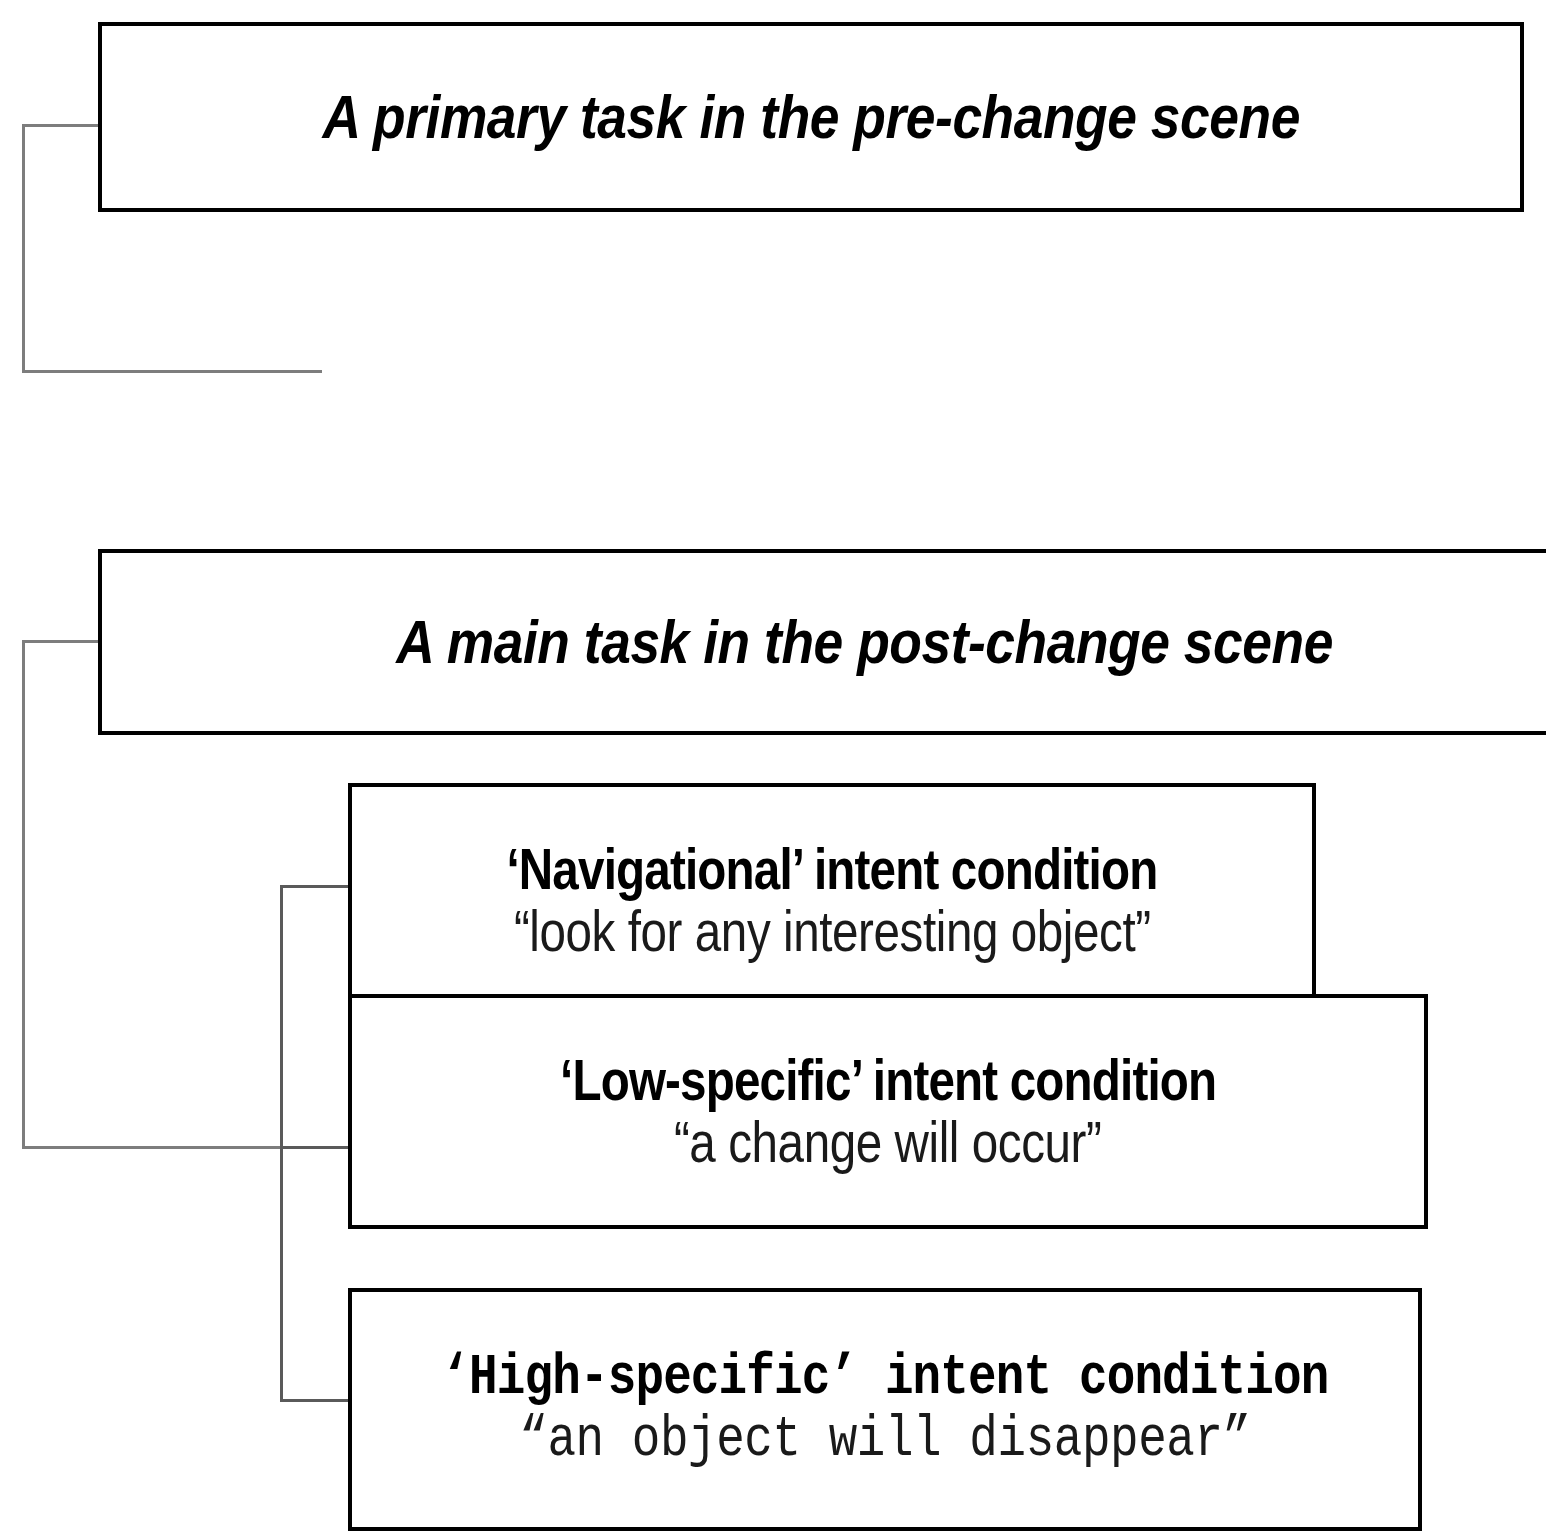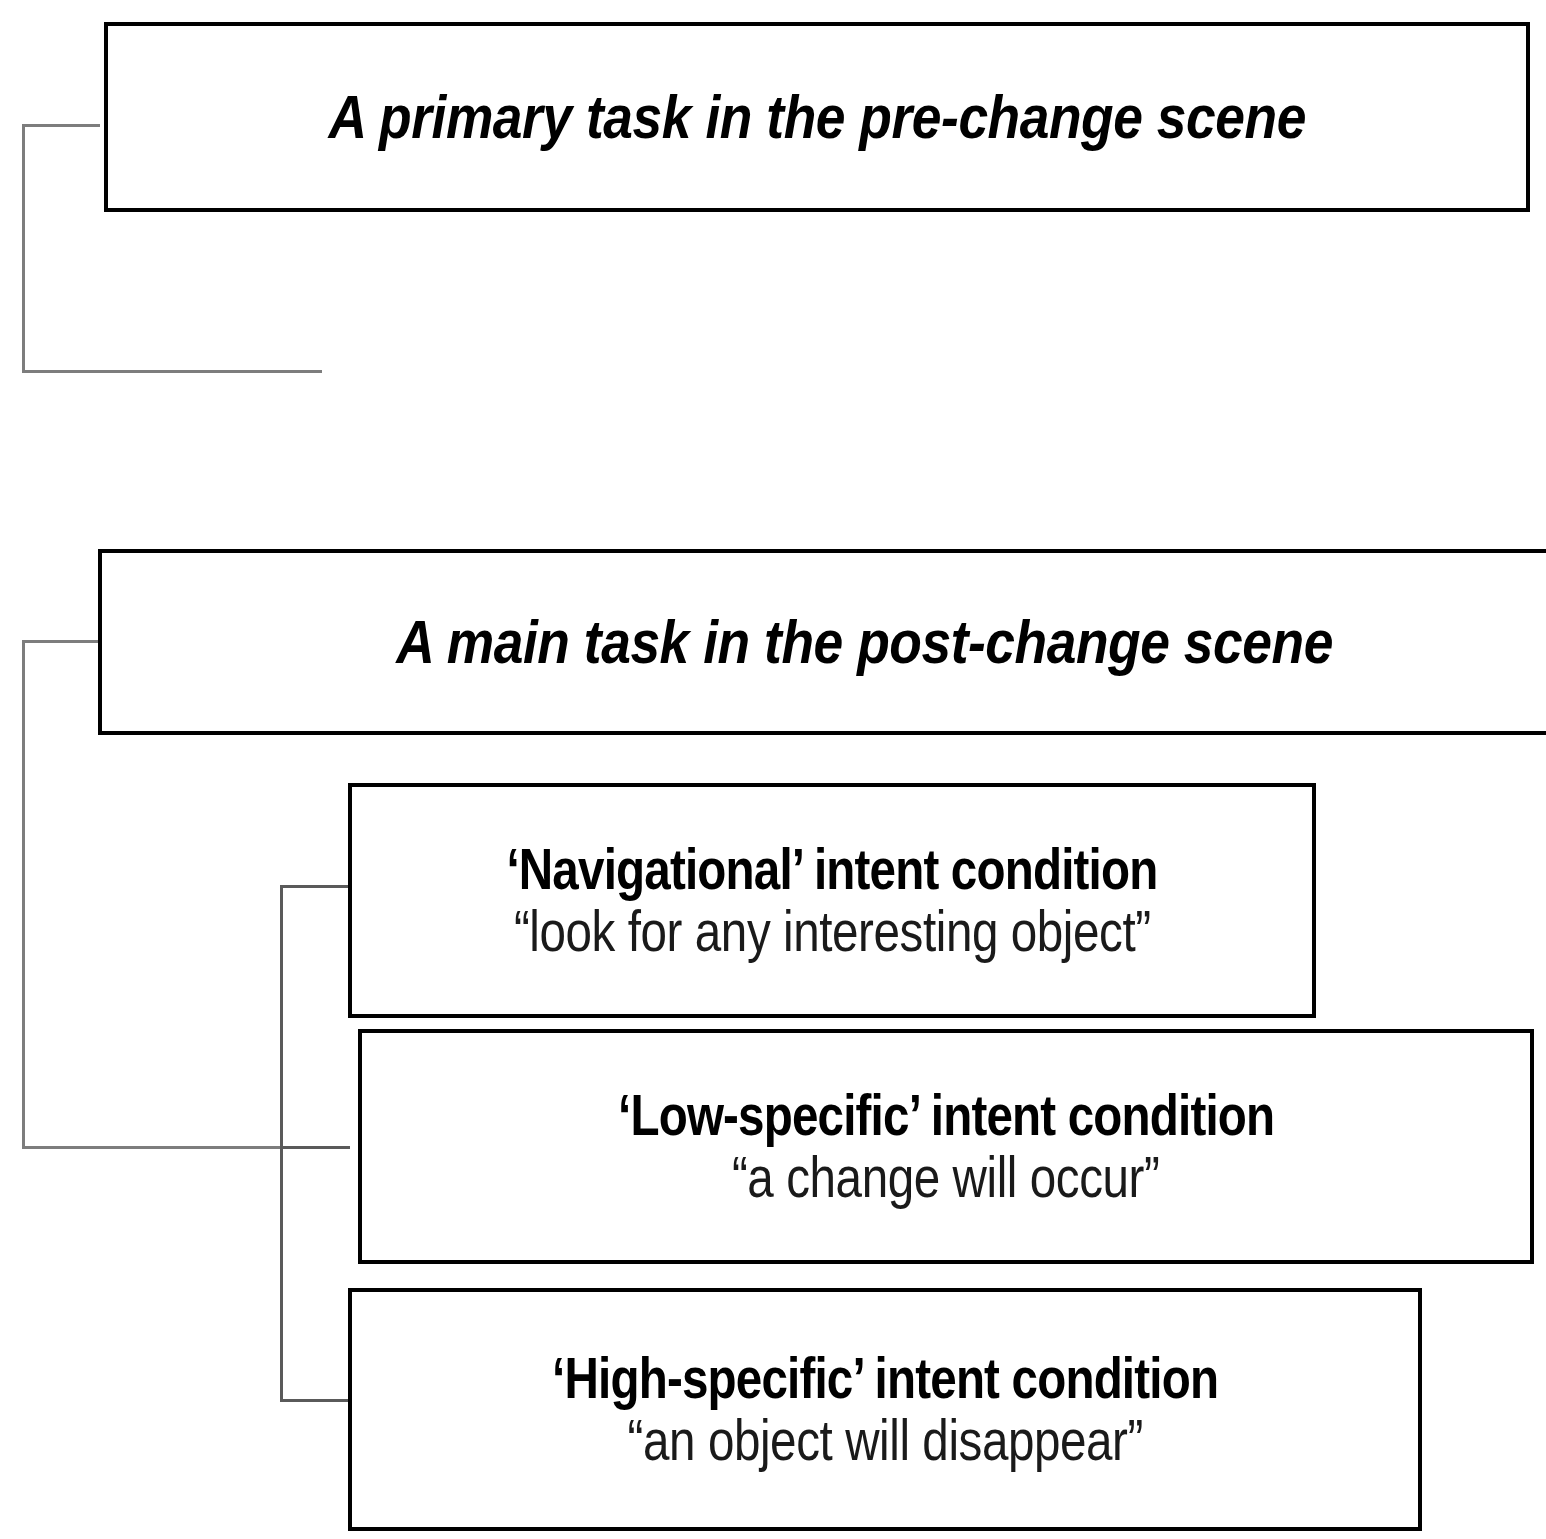--- a/index.html
+++ b/index.html
@@ -91,21 +91,21 @@
 </style>
 </head>
 <body>
 
 <div id="canvas">
 
   <div class="line-v" style="left:22px; top:124px; height:249px;"></div>
   <div class="line-h" style="left:22px; top:124px; width:78px;"></div>
   <div class="line-h" style="left:22px; top:370px; width:300px;"></div>
 
-  <div class="box" style="left:104px; top:22px; width:1426px; height:190px;">
+  <div class="box" style="left:98px; top:22px; width:1426px; height:190px;">
     <span class="task-title">A primary task in the pre-change scene</span>
   </div>
 
 
   <div class="line-v" style="left:22px; top:640px; height:508px;"></div>
   <div class="line-h" style="left:22px; top:640px; width:78px;"></div>
   <div class="line-h" style="left:22px; top:1146px; width:328px;"></div>
 
   <div class="line-v line-dark" style="left:280px; top:885px; height:517px;"></div>
   <div class="line-h line-dark" style="left:280px; top:885px; width:70px;"></div>
@@ -114,23 +114,23 @@
 
   <div class="box" style="left:98px; top:549px; width:1534px; height:186px;">
     <span class="task-title">A main task in the post-change scene</span>
   </div>
 
   <div class="box" style="left:348px; top:770px; width:968px; height:235px;margin-top:13px;">
     <span class="cond-title">‘Navigational’ intent condition</span>
     <span class="cond-quote">“look for any interesting object”</span>
   </div>
 
-  <div class="box" style="left:348px; top:1029px; width:1176px; height:235px;margin-left:10px;">
+  <div class="box" style="left:348px; top:994px; width:1080px; height:235px;">
     <span class="cond-title">‘Low-specific’ intent condition</span>
     <span class="cond-quote">“a change will occur”</span>
   </div>
 
-  <div class="box" style="left:348px; top:1288px; width:1074px; height:243px;">
+  <div class="box" style="left:348px; top:1288px; width:1074px; height:243px;font-family:Liberation Mono, monospace;">
     <span class="cond-title">‘High-specific’ intent condition</span>
     <span class="cond-quote">“an object will disappear”</span>
   </div>
 
 </div>
 
 </body></html>

